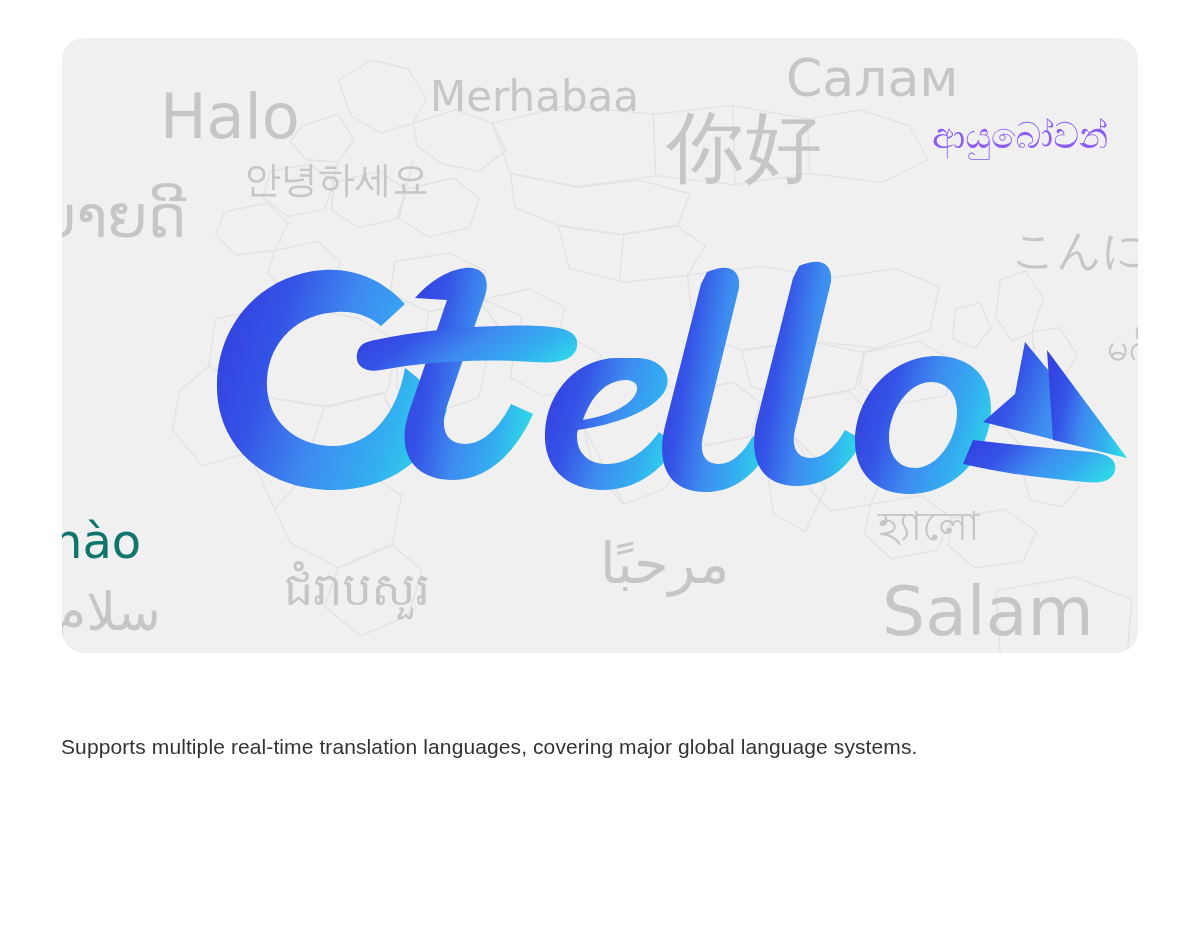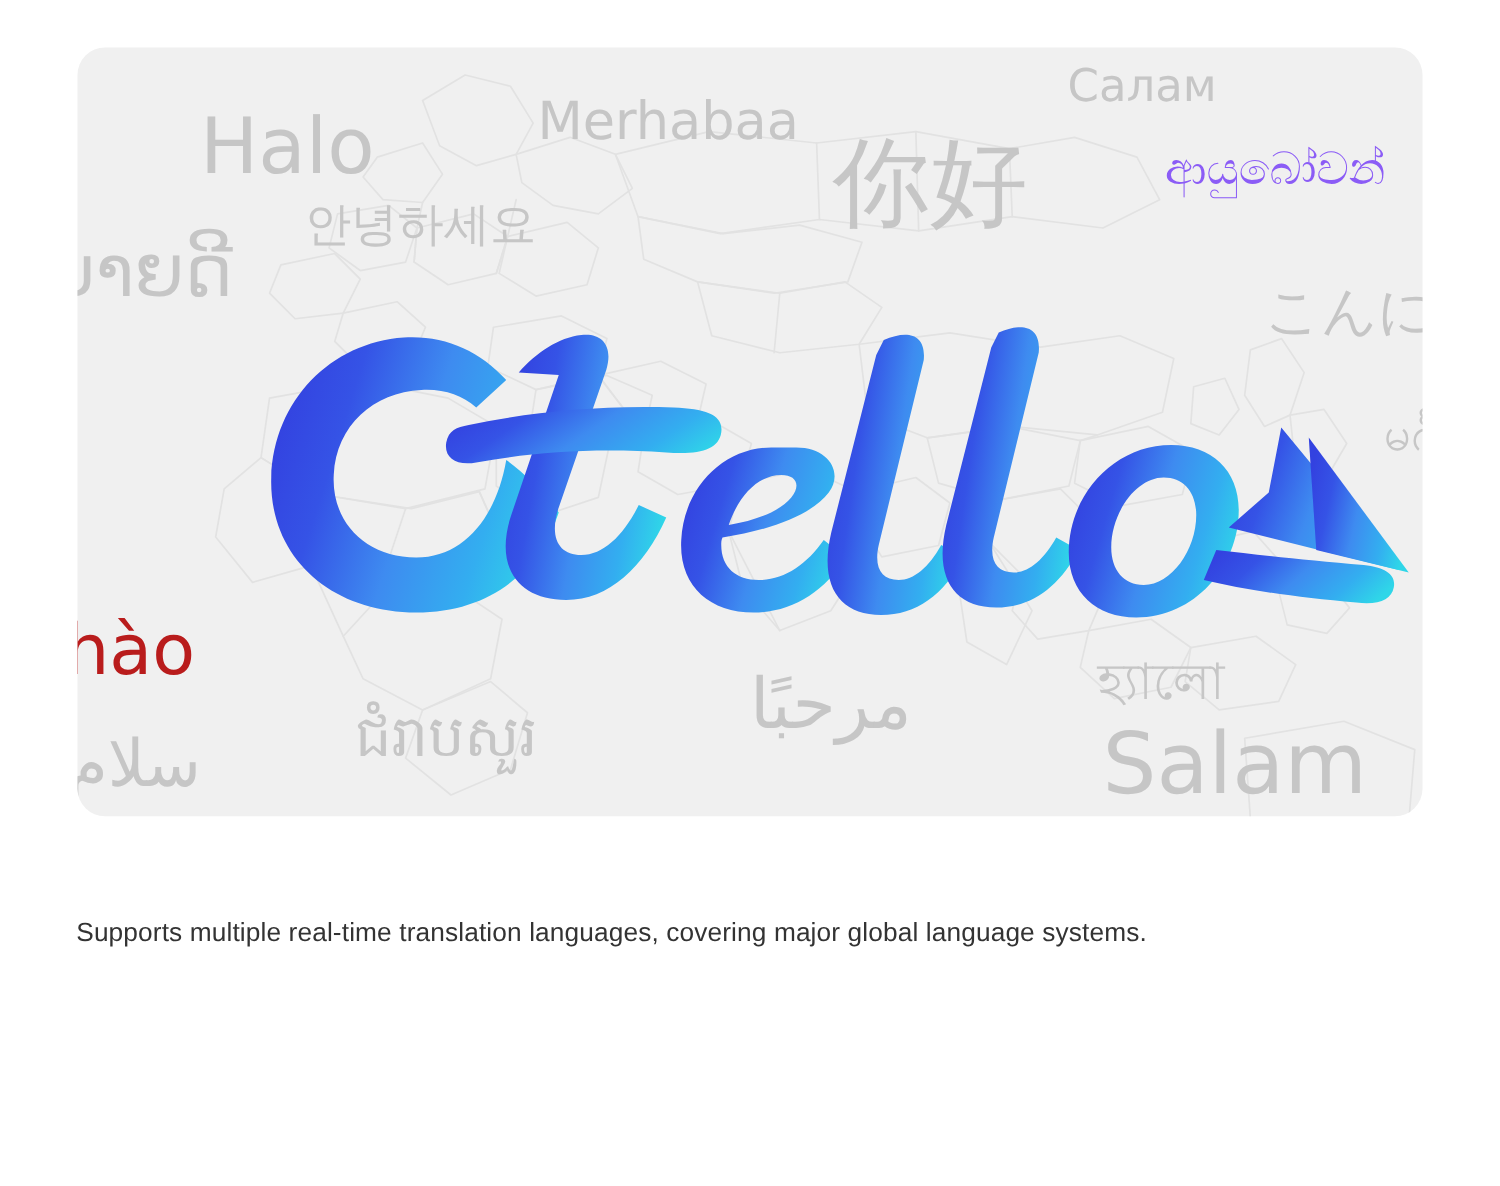--- a/index.html
+++ b/index.html
@@ -183,29 +183,29 @@
         </g>
       </svg>
     </div>
 
     <div class="greetings">
       <span class="greeting" style="left: -22px; top: 150px; font-size: 58px; color: rgb(198, 198, 198);">ບາຍດີ</span>
       <span class="greeting" style="left: 98px; top: 48px; font-size: 62px; color: rgb(198, 198, 198);">Halo</span>
       <span class="greeting" style="left: 368px; top: 38px; font-size: 42px; color: rgb(198, 198, 198);">Merhabaa</span>
       <span class="greeting" style="left: 182px; top: 123px; font-size: 37px; color: rgb(198, 198, 198);">안녕하세요</span>
       <span class="greeting" style="left: 604px; top: 70px; font-size: 78px; color: rgb(198, 198, 198);">你好</span>
-      <span class="greeting" style="left: 792px; top: 14px; font-size: 36px; color: rgb(198, 198, 198);">Салам</span>
+      <span class="greeting" style="left: 724px; top: 14px; font-size: 52px; color: rgb(198, 198, 198);">Салам</span>
       <span class="greeting" style="left: 870px; top: 80px; font-size: 36px; color: #8b5cf6;">ආයුබෝවන්</span>
       <span class="greeting" style="left: 950px; top: 190px; font-size: 44px; color: rgb(198, 198, 198);">こんにちは</span>
       <span class="greeting" style="left: 1045px; top: 290px; font-size: 38px; color: rgb(198, 198, 198);">မင်္ဂလာပါ</span>
-      <span class="greeting" style="left: -10px; top: 455px; font-size: 56px; color: #b91c1c;">hào</span>
+      <span class="greeting" style="left: -10px; top: 479px; font-size: 48px; color: #0f766e;">hào</span>
       <span class="greeting" style="left: -8px; top: 548px; font-size: 52px; color: rgb(198, 198, 198); text-align: center;">سلام</span>
       <span class="greeting" style="left: 222px; top: 528px; font-size: 46px; color: rgb(198, 198, 198); text-align: right;">ជំរាបសួរ</span>
       <span class="greeting" style="left: 538px; top: 498px; font-size: 56px; color: rgb(198, 198, 198);">مرحبًا</span>
-      <span class="greeting" style="left: 816px; top: 468px; font-size: 40px; color: rgb(198, 198, 198); margin-top: 20px;">হ্যালো</span>
+      <span class="greeting" style="left: 816px; top: 468px; font-size: 40px; color: rgb(198, 198, 198);">হ্যালো</span>
       <span class="greeting" style="left: 820px; top: 540px; font-size: 68px; color: rgb(198, 198, 198);">Salam</span>
     </div>
 
     <div class="wordmark">
       <svg viewBox="0 0 1000 290" aria-hidden="true">
         <defs>
           <linearGradient id="helloGrad" x1="0" y1="0.35" x2="1" y2="0.65">
             <stop offset="0%" stop-color="#3342E0" id="gstop0"></stop>
             <stop offset="22%" stop-color="#3553E6"></stop>
             <stop offset="50%" stop-color="#3E8BF0" id="gstop1"></stop>

